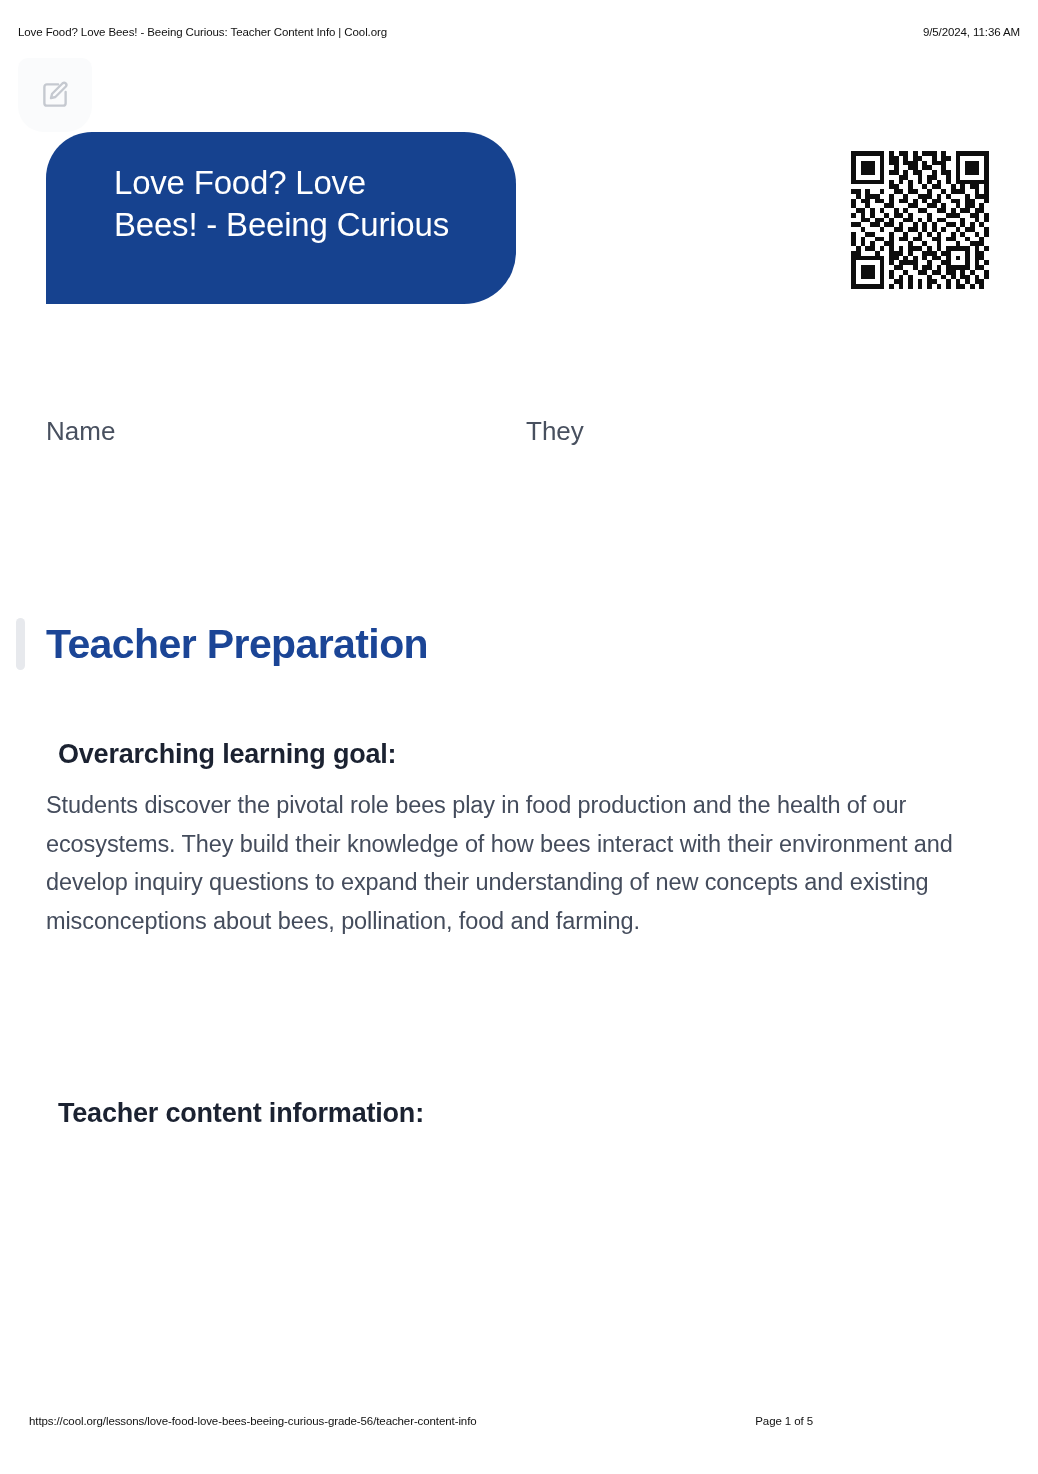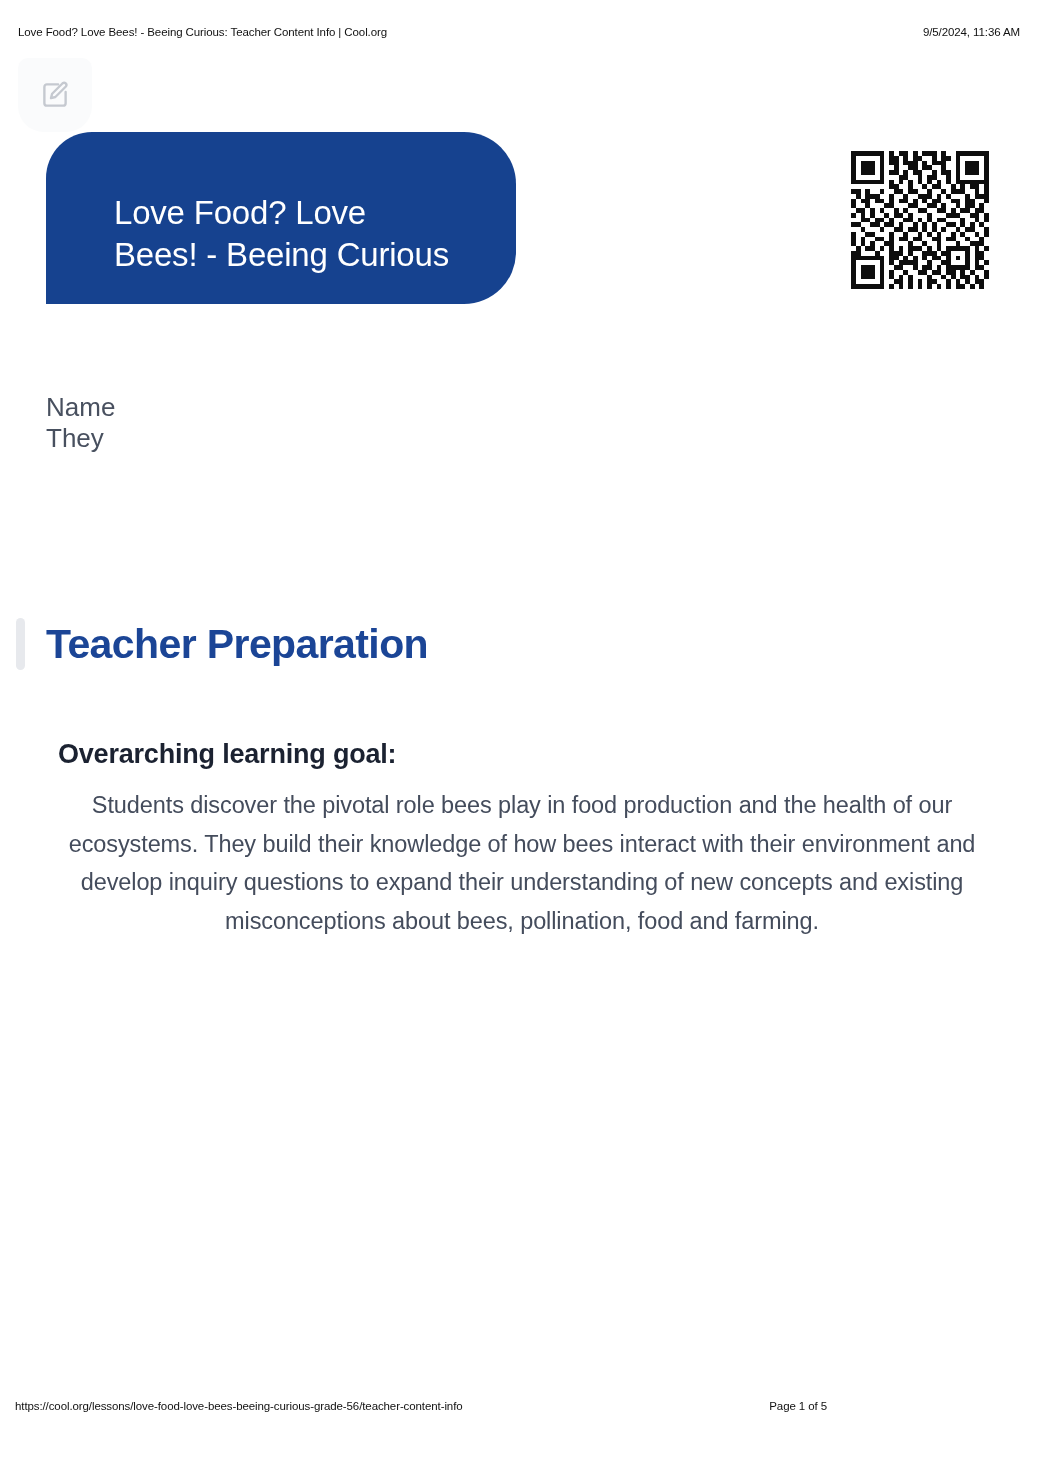--- a/index.html
+++ b/index.html
@@ -66,21 +66,21 @@
     position: absolute;
     left: 46px;
     top: 132px;
     width: 470px;
     min-height: 172px;
     background: #16428f;
     border-radius: 46px 52px 52px 0;
     padding: 30px 64px 28px 68px;
     z-index: 2;
     display: flex;
-    align-items: flex-end;
+    align-items: flex-start;
   }
   .title-banner h1 {
     margin: 0;
     font-size: 33px;
     line-height: 1.28;
     font-weight: 400;
     color: #ffffff;
     letter-spacing: -0.2px;
   }
 
@@ -91,25 +91,24 @@
     top: 151px;
     width: 138px;
     height: 138px;
   }
   .qr-wrap svg { display: block; width: 138px; height: 138px; }
 
   
   .meta-row {
     position: absolute;
     left: 46px;
-    top: 392px;
+    top: 416px;
     width: 700px;
     display: flex;
     align-items: baseline;
-    flex-direction: column;
   }
   .meta-row .meta-field {
     font-size: 26px;
     color: #48505f;
     font-weight: 400;
   }
   .meta-row .meta-name  { width: 480px; }
 
   
   .section-head {
@@ -153,31 +152,30 @@
     position: absolute;
     left: 46px;
     top: 786px;
     width: 952px;
     margin: 0;
     font-size: 23.5px;
     line-height: 38.5px;
     color: #444c5c;
     font-weight: 400;
     letter-spacing: -0.1px;
-    text-align: center;
   }
 
   
   .print-footer {
     position: absolute;
-    bottom: 59px;
+    bottom: 44px;
     left: 0;
     width: 842px;
     height: 18px;
-    padding: 0 15px;
+    padding: 0 29px;
     display: flex;
     align-items: center;
     justify-content: space-between;
     font-size: 11.5px;
     color: #111111;
     letter-spacing: -0.1px;
   }
   .print-footer .pf-url { white-space: nowrap; }
   .print-footer .pf-page { white-space: nowrap; text-align: center; }
 </style>
@@ -462,19 +460,20 @@
 
   <div class="section-head">
     <span class="section-bar"></span>
     <h2>Teacher Preparation</h2>
   </div>
 
   <h3 class="sub-head sub-head-goal">Overarching learning goal:</h3>
 
   <p class="body-copy">Students discover the pivotal role bees play in food production and the health of our ecosystems. They build their knowledge of how bees interact with their environment and develop inquiry questions to expand their understanding of new concepts and existing misconceptions about bees, pollination, food and farming.</p>
 
+  <h3 class="sub-head sub-head-info">Teacher content information:</h3>
 
 </div>
 
 <div class="print-footer">
   <span class="pf-url">https://cool.org/lessons/love-food-love-bees-beeing-curious-grade-56/teacher-content-info</span>
   <span class="pf-page">Page 1 of 5</span>
 </div>
 
 </body></html>

